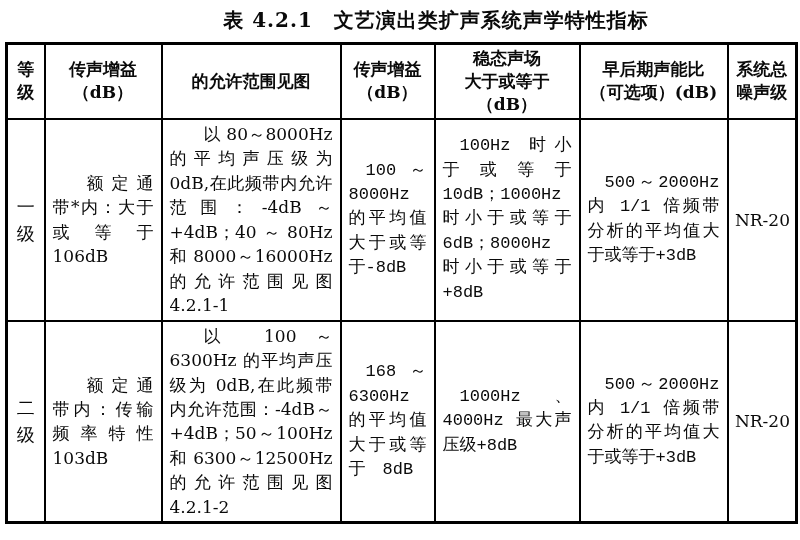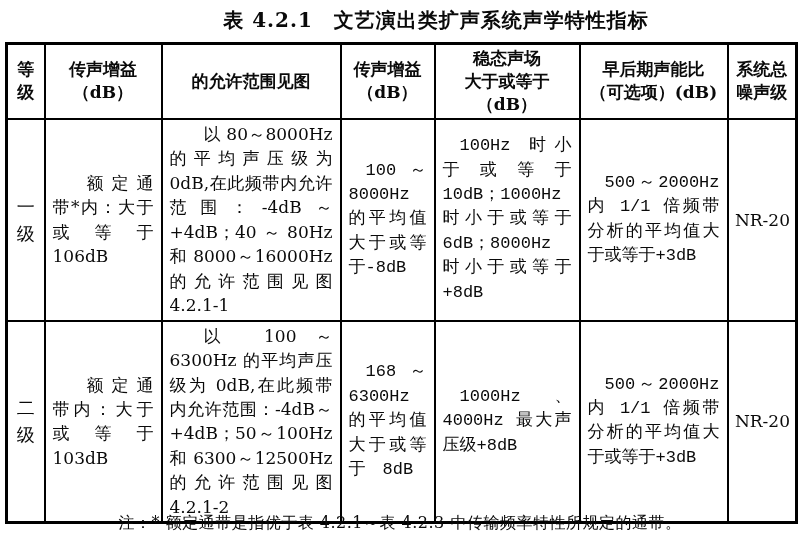--- a/index.html
+++ b/index.html
@@ -118,25 +118,24 @@
         <td class="c-just">额定通带*内：大于或等于106dB</td>
         <td class="c-just">以 80～8000Hz 的平均声压级为 0dB,在此频带内允许范围：-4dB～+4dB；40～80Hz 和 8000～16000Hz 的允许范围见图 4.2.1-1</td>
         <td class="c-just ind1">100～8000Hz 的平均值大于或等于-8dB</td>
         <td class="c-just ind1">100Hz 时小于或等于 10dB；1000Hz 时小于或等于 6dB；8000Hz 时小于或等于+8dB</td>
         <td class="c-just ind1">500～2000Hz 内 1/1 倍频带分析的平均值大于或等于+3dB</td>
         <td class="c-center">NR-20</td>
       </tr>
       <tr class="row-2">
         <td class="c-grade">二
 级</td>
-        <td class="c-just">额定通带内：大于或等于 103dB</td>
+        <td class="c-just">额定通带内：传输频率特性 103dB</td>
         <td class="c-just">以 100～6300Hz 的平均声压级为 0dB,在此频带内允许范围：-4dB～+4dB；50～100Hz 和 6300～12500Hz 的允许范围见图 4.2.1-2</td>
         <td class="c-just ind1">168～6300Hz 的平均值大于或等于　8dB</td>
         <td class="c-just ind1">1000Hz、4000Hz 最大声压级+8dB</td>
         <td class="c-just ind1">500～2000Hz 内 1/1 倍频带分析的平均值大于或等于+3dB</td>
         <td class="c-center">NR-20</td>
       </tr>
     </tbody>
   </table>
 
-  <div class="doc-note">注：* 额定通带是指优于表 4.2.1～表 4.2.3 中传输频率特性所规定的通带。</div>
 
 </div>
 
 </body></html>

